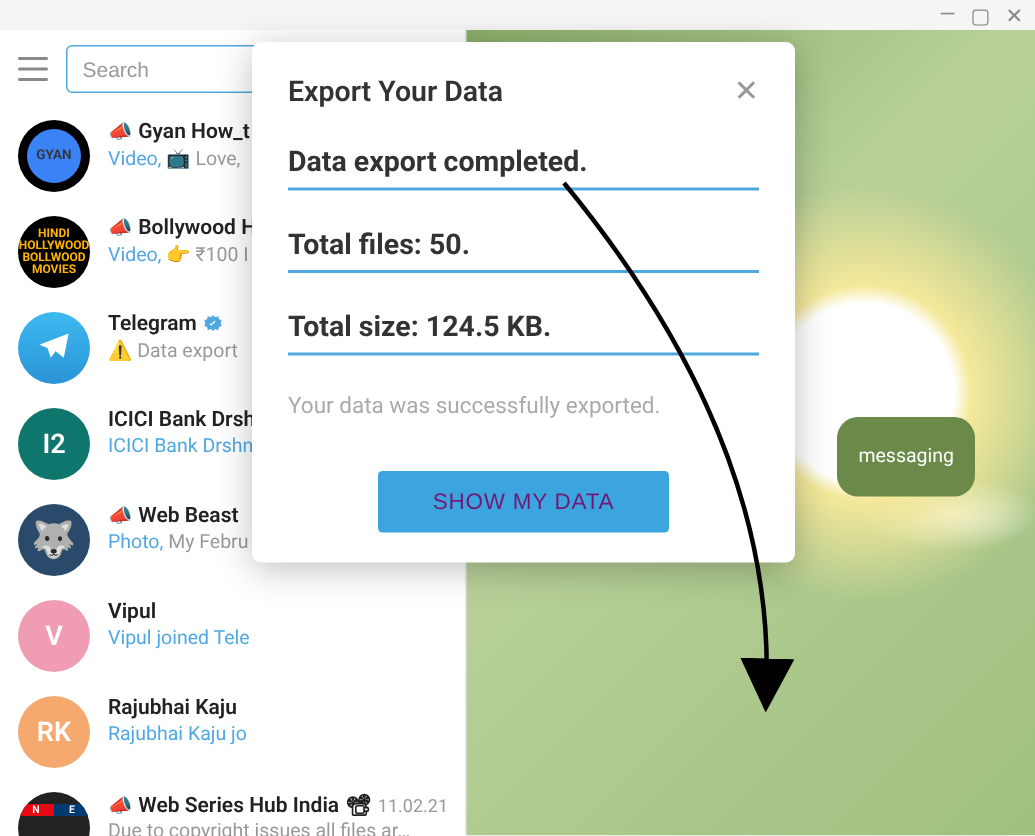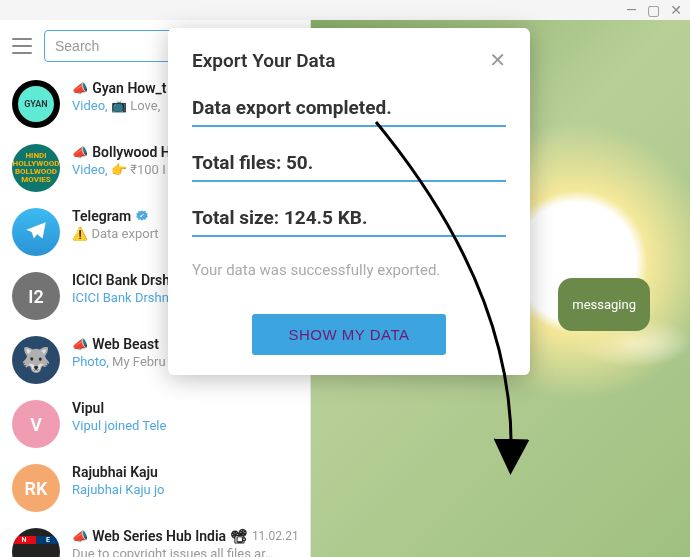--- a/index.html
+++ b/index.html
@@ -10,25 +10,25 @@
 .left { width: 311px; border-right: 1px solid #e6e6e6; display: flex; flex-direction: column; background: #fff; }
 .searchbar { display: flex; align-items: center; padding: 10px 12px; gap: 12px; }
 .hamburger { width: 20px; height: 16px; display: flex; flex-direction: column; justify-content: space-between; cursor: pointer; }
 .hamburger div { height: 2px; background: #888; border-radius: 1px; }
 .search-input { flex: 1; height: 32px; border: 1px solid #4fa8e0; border-radius: 4px; padding: 0 10px; font-size: 14px; color: #333; outline: none; }
 .search-input::placeholder { color: #999; }
 .chatlist { flex: 1; overflow-y: auto; }
 .chat { display: flex; padding: 8px 12px; gap: 12px; align-items: flex-start; }
 .avatar { width: 48px; height: 48px; border-radius: 50%; flex-shrink: 0; display: flex; align-items: center; justify-content: center; font-weight: 600; color: #fff; font-size: 18px; }
 .avatar.gyan { background: #000; }
-.avatar.gyan .inner { width: 36px; height: 36px; border-radius: 50%; background: #5eead4; display: flex; align-items: center; justify-content: center; font-size: 9px; color: #333; }
-.avatar.bolly { background: #0f766e; color: #ffb400; font-size: 8px; line-height: 1; text-align: center; font-weight: 700; }
+.avatar.gyan .inner { width: 36px; height: 36px; border-radius: 50%; background: #3b82f6; display: flex; align-items: center; justify-content: center; font-size: 9px; color: #333; }
+.avatar.bolly { background: #000000; color: #ffb400; font-size: 8px; line-height: 1; text-align: center; font-weight: 700; }
 .avatar.tg { background: linear-gradient(#3dbaf2, #2a93d5); }
 .avatar.tg svg { width: 26px; height: 26px; fill: #fff; }
-.avatar.i2 { background: #737373; }
+.avatar.i2 { background: #0f766e; }
 .avatar.wb { background: #2a4a6b; }
 .avatar.wb .wolf { font-size: 24px; }
 .avatar.vp { background: #f09db3; }
 .avatar.rk { background: #f5a96e; }
 .avatar.ws { background: #222; display: grid; grid-template-columns: 1fr 1fr; grid-template-rows: 1fr 1fr; font-size: 7px; overflow: hidden; }
 .avatar.ws div { display: flex; align-items: center; justify-content: center; }
 .chat-body { flex: 1; min-width: 0; }
 .chat-title { display: flex; align-items: center; gap: 4px; font-weight: 600; font-size: 14px; color: #222; white-space: nowrap; overflow: hidden; }
 .chat-title .date { margin-left: auto; color: #999; font-weight: 400; font-size: 12px; }
 .chat-preview { font-size: 13px; color: #999; margin-top: 2px; white-space: nowrap; overflow: hidden; text-overflow: ellipsis; }

